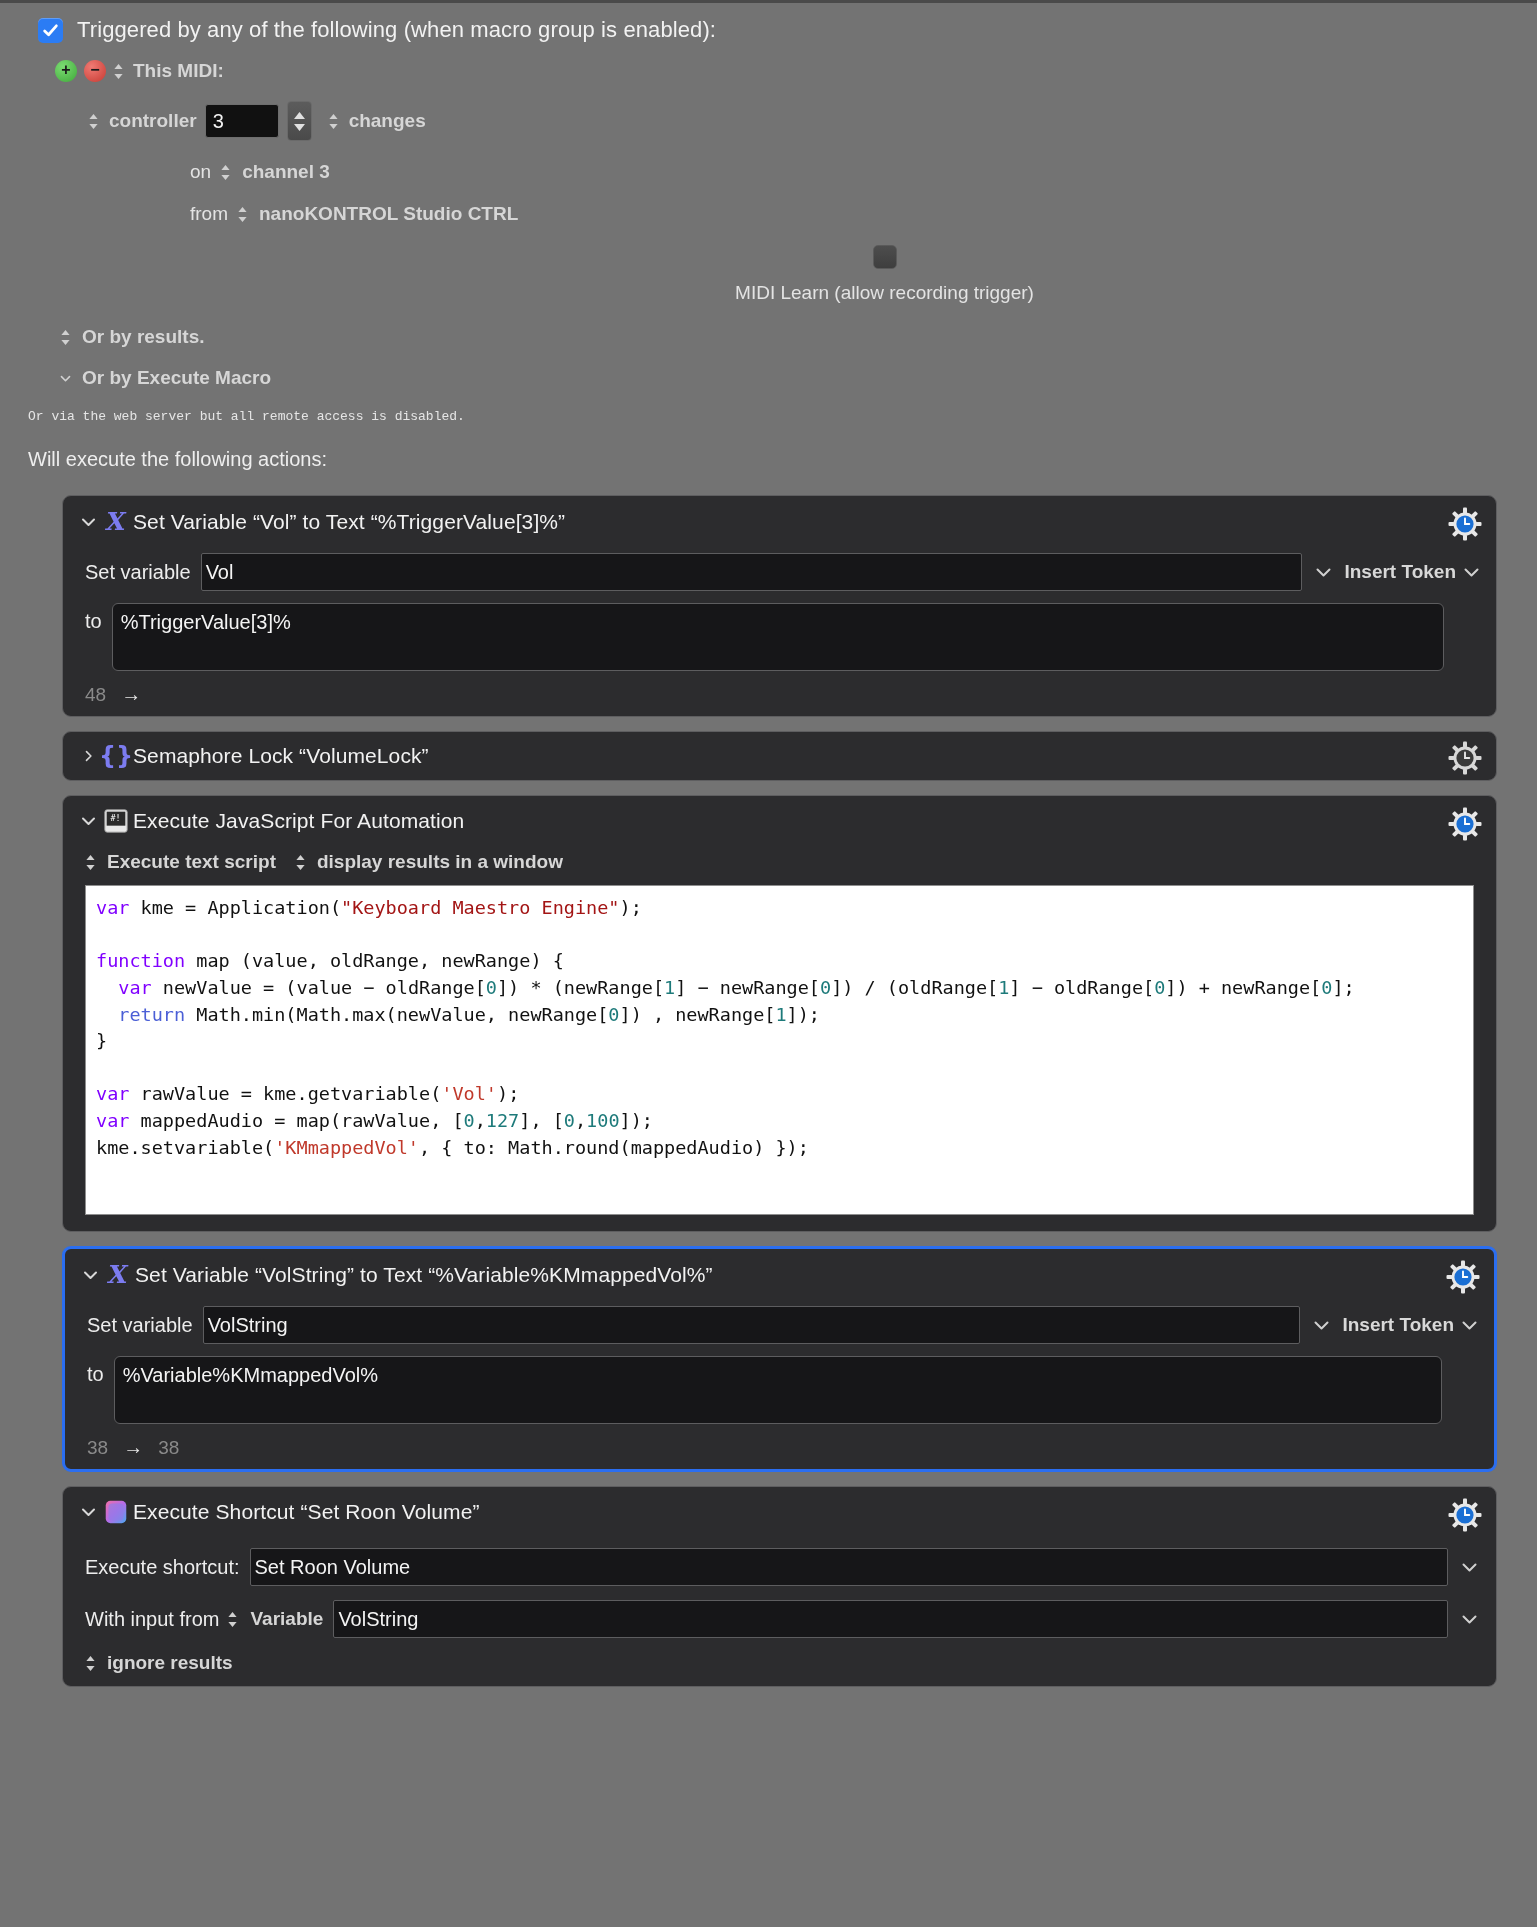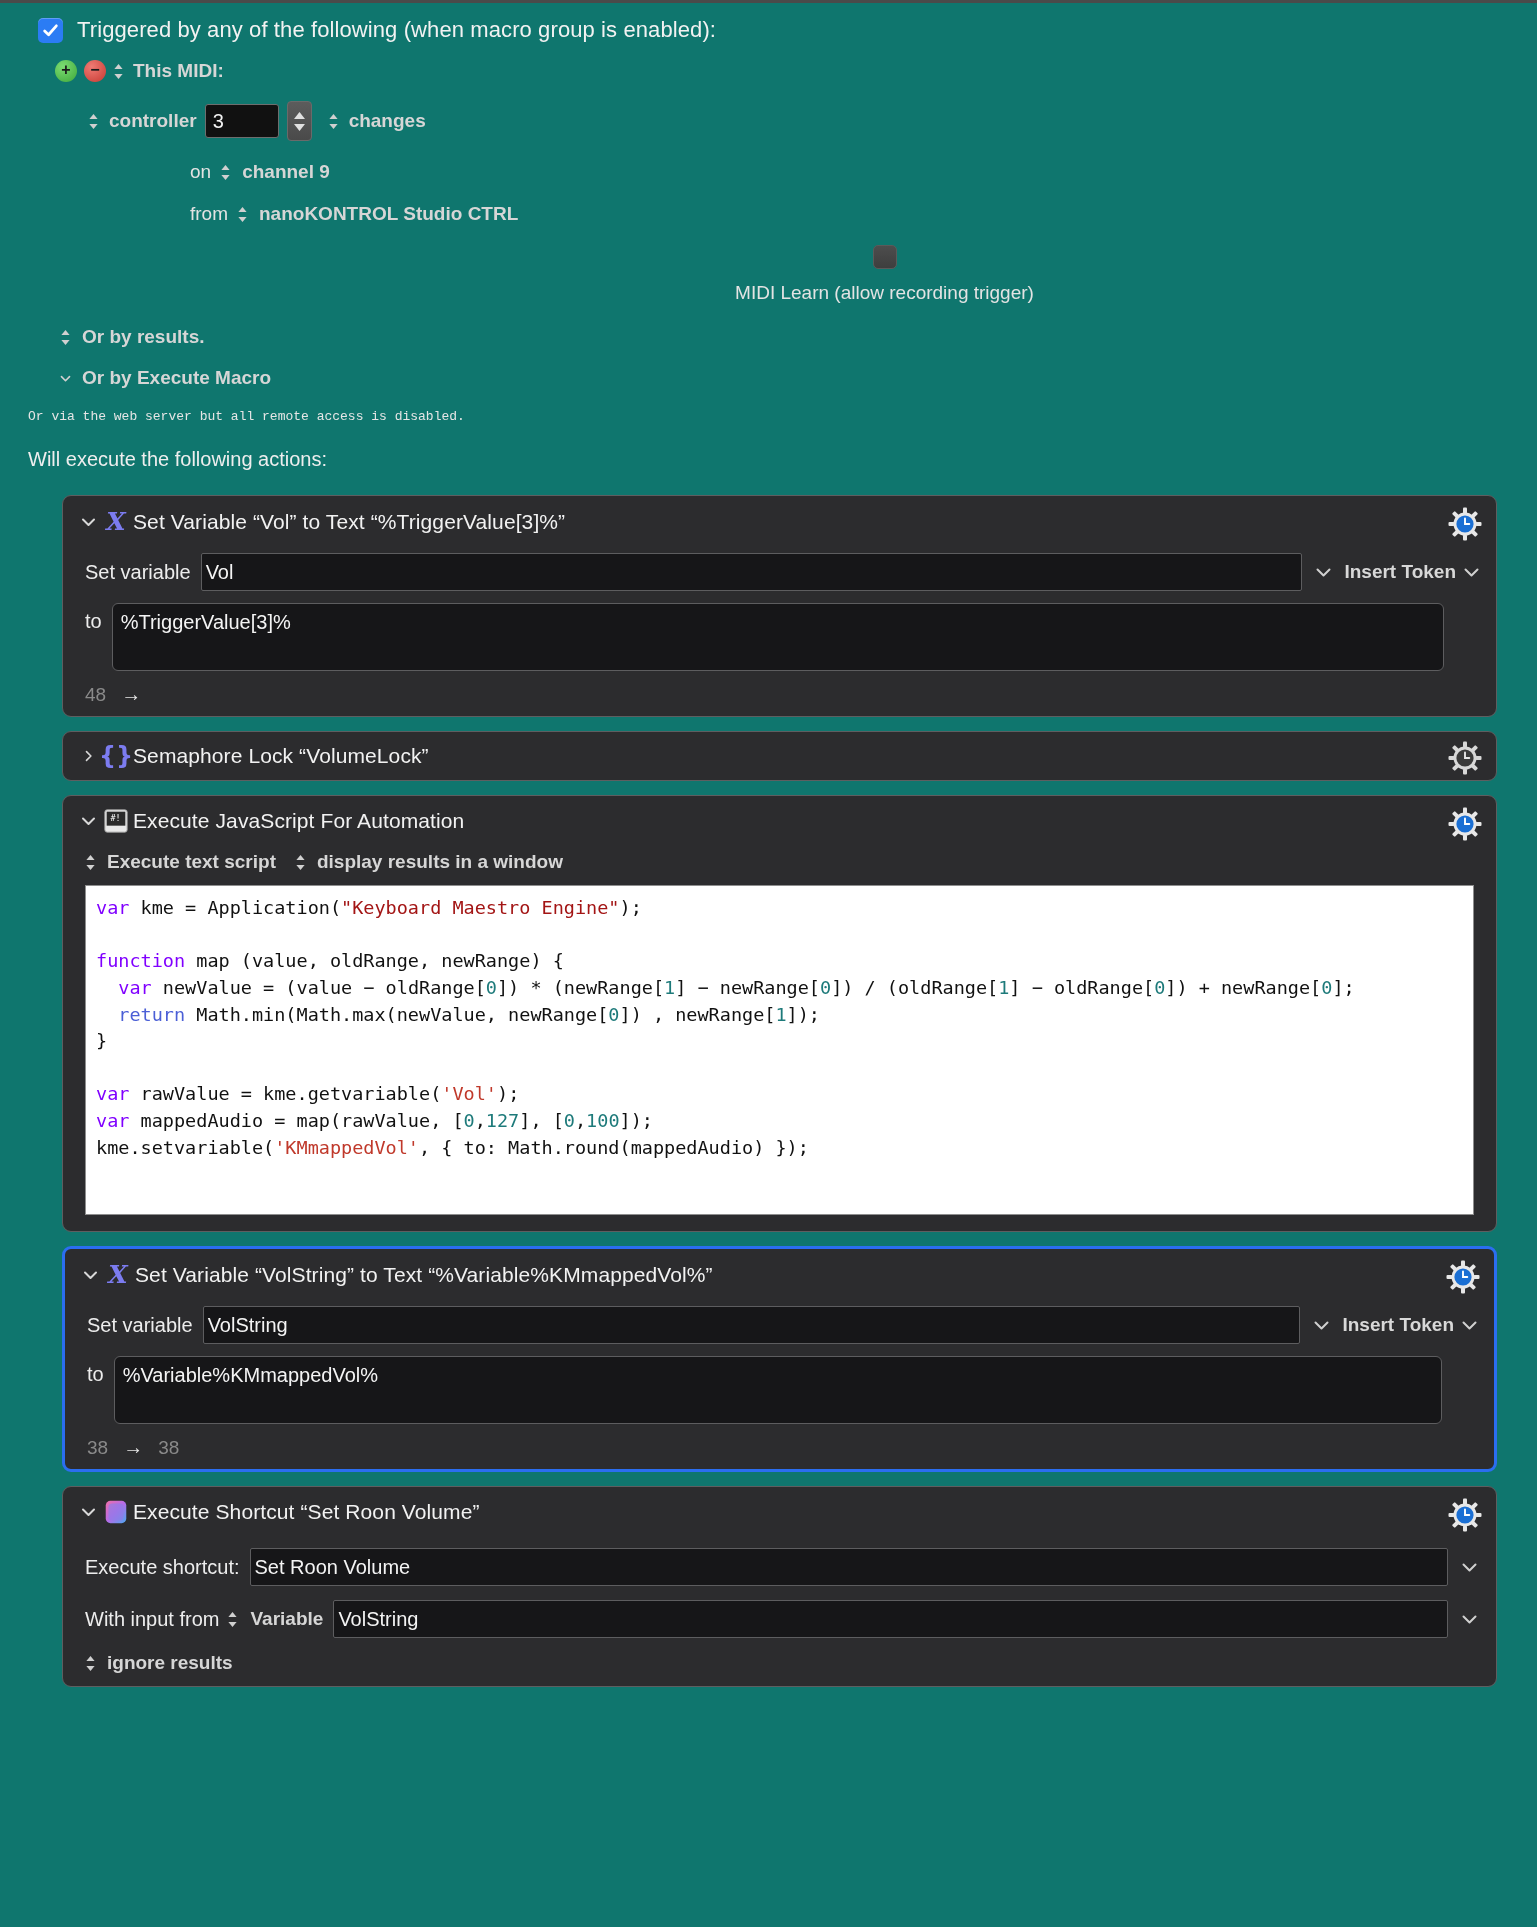--- a/index.html
+++ b/index.html
@@ -5,21 +5,21 @@
   * { box-sizing: border-box; margin: 0; padding: 0; }
   html, body {
     width: 1537px; height: 1927px;
     background: #1e1e1e;
     font-family: "Liberation Sans", sans-serif;
     color: #e8e8e8;
     overflow: hidden;
   }
   .window {
     width: 1537px; height: 1927px;
-    background: #0f766e;
+    background: #737373;
     border-top: 3px solid #4a4a4a;
     position: relative;
     padding: 0;
   }
 
   
   .trigger-section { padding: 14px 0 0 0; }
   .row { display: flex; align-items: center; }
 
   .checkbox-blue {
@@ -232,21 +232,21 @@
     </div>
 
     <div class="sub-line" style="margin-left:190px;">
       <span class="plain-label">on</span>
       <span class="stepper-glyph">
         <svg viewBox="0 0 11 17">
             <path d="M5.5 1 L9.6 6 L1.4 6 Z" fill="#d0d0d0"></path>
             <path d="M5.5 16 L9.6 11 L1.4 11 Z" fill="#d0d0d0"></path>
           </svg>
       </span>
-      <span class="bold-label">channel 9</span>
+      <span class="bold-label">channel 3</span>
     </div>
 
     <div class="sub-line" style="margin-left:190px;">
       <span class="plain-label">from</span>
       <span class="stepper-glyph">
         <svg viewBox="0 0 11 17">
             <path d="M5.5 1 L9.6 6 L1.4 6 Z" fill="#d0d0d0"></path>
             <path d="M5.5 16 L9.6 11 L1.4 11 Z" fill="#d0d0d0"></path>
           </svg>
       </span>

